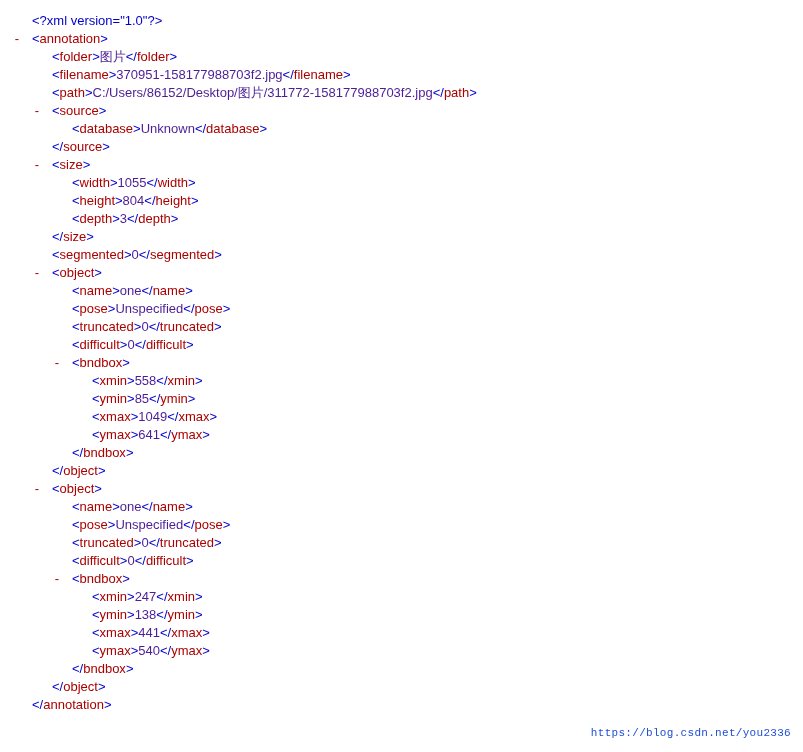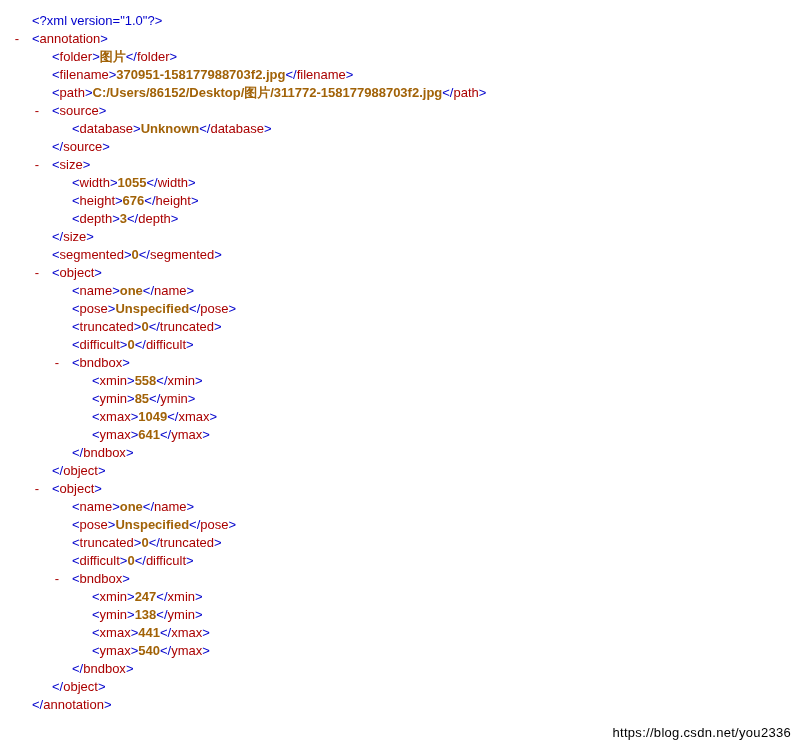--- a/index.html
+++ b/index.html
@@ -12,30 +12,30 @@
     color: #000;
     width: 803px;
     box-sizing: border-box;
     position: relative;
     min-height: 752px;
   }
   .line { white-space: pre; }
   .pi { color: #0000cc; }
   .tag { color: #aa0000; }
   .lt, .gt, .slash { color: #0000cc; }
-  .txt { color: #a16207; font-weight: bold; }
+  .txt { color: #4c1d95; font-weight: normal; }
   .minus { color: #aa0000; display:inline-block; width:10px; text-align:center; }
   .sp { display:inline-block; width:10px; }
   .watermark {
     position: absolute;
     right: 12px;
     bottom: 10px;
-    color: #000000;
-    font-size: 13px;
-    font-family: Liberation Sans, sans-serif;
+    color: #1d4ed8;
+    font-size: 11px;
+    font-family: Liberation Mono, monospace;
     letter-spacing: 0.3px;
   }
 </style>
 </head>
 <body>
 
 <div class="line"><span class="sp"></span><span class="sp"></span><span class="pi">&lt;?xml version="1.0"?&gt;</span></div>
 
 <div class="line"><span class="minus">-</span><span class="sp"></span><span class="lt">&lt;</span><span class="tag">annotation</span><span class="gt">&gt;</span></div>
 
@@ -44,21 +44,21 @@
 <div class="line"><span class="sp"></span><span class="sp"></span><span class="sp"></span><span class="sp"></span><span class="lt">&lt;</span><span class="tag">filename</span><span class="gt">&gt;</span><span class="txt">370951-158177988703f2.jpg</span><span class="lt">&lt;/</span><span class="tag">filename</span><span class="gt">&gt;</span></div>
 
 <div class="line"><span class="sp"></span><span class="sp"></span><span class="sp"></span><span class="sp"></span><span class="lt">&lt;</span><span class="tag">path</span><span class="gt">&gt;</span><span class="txt">C:/Users/86152/Desktop/图片/311772-158177988703f2.jpg</span><span class="lt">&lt;/</span><span class="tag">path</span><span class="gt">&gt;</span></div>
 
 <div class="line"><span class="sp"></span><span class="sp"></span><span class="minus">-</span><span class="sp"></span><span class="lt">&lt;</span><span class="tag">source</span><span class="gt">&gt;</span></div>
 <div class="line"><span class="sp"></span><span class="sp"></span><span class="sp"></span><span class="sp"></span><span class="sp"></span><span class="sp"></span><span class="lt">&lt;</span><span class="tag">database</span><span class="gt">&gt;</span><span class="txt">Unknown</span><span class="lt">&lt;/</span><span class="tag">database</span><span class="gt">&gt;</span></div>
 <div class="line"><span class="sp"></span><span class="sp"></span><span class="sp"></span><span class="sp"></span><span class="lt">&lt;/</span><span class="tag">source</span><span class="gt">&gt;</span></div>
 
 <div class="line"><span class="sp"></span><span class="sp"></span><span class="minus">-</span><span class="sp"></span><span class="lt">&lt;</span><span class="tag">size</span><span class="gt">&gt;</span></div>
 <div class="line"><span class="sp"></span><span class="sp"></span><span class="sp"></span><span class="sp"></span><span class="sp"></span><span class="sp"></span><span class="lt">&lt;</span><span class="tag">width</span><span class="gt">&gt;</span><span class="txt">1055</span><span class="lt">&lt;/</span><span class="tag">width</span><span class="gt">&gt;</span></div>
-<div class="line"><span class="sp"></span><span class="sp"></span><span class="sp"></span><span class="sp"></span><span class="sp"></span><span class="sp"></span><span class="lt">&lt;</span><span class="tag">height</span><span class="gt">&gt;</span><span class="txt">676</span><span class="lt">&lt;/</span><span class="tag">height</span><span class="gt">&gt;</span></div>
+<div class="line"><span class="sp"></span><span class="sp"></span><span class="sp"></span><span class="sp"></span><span class="sp"></span><span class="sp"></span><span class="lt">&lt;</span><span class="tag">height</span><span class="gt">&gt;</span><span class="txt">804</span><span class="lt">&lt;/</span><span class="tag">height</span><span class="gt">&gt;</span></div>
 <div class="line"><span class="sp"></span><span class="sp"></span><span class="sp"></span><span class="sp"></span><span class="sp"></span><span class="sp"></span><span class="lt">&lt;</span><span class="tag">depth</span><span class="gt">&gt;</span><span class="txt">3</span><span class="lt">&lt;/</span><span class="tag">depth</span><span class="gt">&gt;</span></div>
 <div class="line"><span class="sp"></span><span class="sp"></span><span class="sp"></span><span class="sp"></span><span class="lt">&lt;/</span><span class="tag">size</span><span class="gt">&gt;</span></div>
 
 <div class="line"><span class="sp"></span><span class="sp"></span><span class="sp"></span><span class="sp"></span><span class="lt">&lt;</span><span class="tag">segmented</span><span class="gt">&gt;</span><span class="txt">0</span><span class="lt">&lt;/</span><span class="tag">segmented</span><span class="gt">&gt;</span></div>
 
 <div class="line"><span class="sp"></span><span class="sp"></span><span class="minus">-</span><span class="sp"></span><span class="lt">&lt;</span><span class="tag">object</span><span class="gt">&gt;</span></div>
 <div class="line"><span class="sp"></span><span class="sp"></span><span class="sp"></span><span class="sp"></span><span class="sp"></span><span class="sp"></span><span class="lt">&lt;</span><span class="tag">name</span><span class="gt">&gt;</span><span class="txt">one</span><span class="lt">&lt;/</span><span class="tag">name</span><span class="gt">&gt;</span></div>
 <div class="line"><span class="sp"></span><span class="sp"></span><span class="sp"></span><span class="sp"></span><span class="sp"></span><span class="sp"></span><span class="lt">&lt;</span><span class="tag">pose</span><span class="gt">&gt;</span><span class="txt">Unspecified</span><span class="lt">&lt;/</span><span class="tag">pose</span><span class="gt">&gt;</span></div>
 <div class="line"><span class="sp"></span><span class="sp"></span><span class="sp"></span><span class="sp"></span><span class="sp"></span><span class="sp"></span><span class="lt">&lt;</span><span class="tag">truncated</span><span class="gt">&gt;</span><span class="txt">0</span><span class="lt">&lt;/</span><span class="tag">truncated</span><span class="gt">&gt;</span></div>
 <div class="line"><span class="sp"></span><span class="sp"></span><span class="sp"></span><span class="sp"></span><span class="sp"></span><span class="sp"></span><span class="lt">&lt;</span><span class="tag">difficult</span><span class="gt">&gt;</span><span class="txt">0</span><span class="lt">&lt;/</span><span class="tag">difficult</span><span class="gt">&gt;</span></div>

